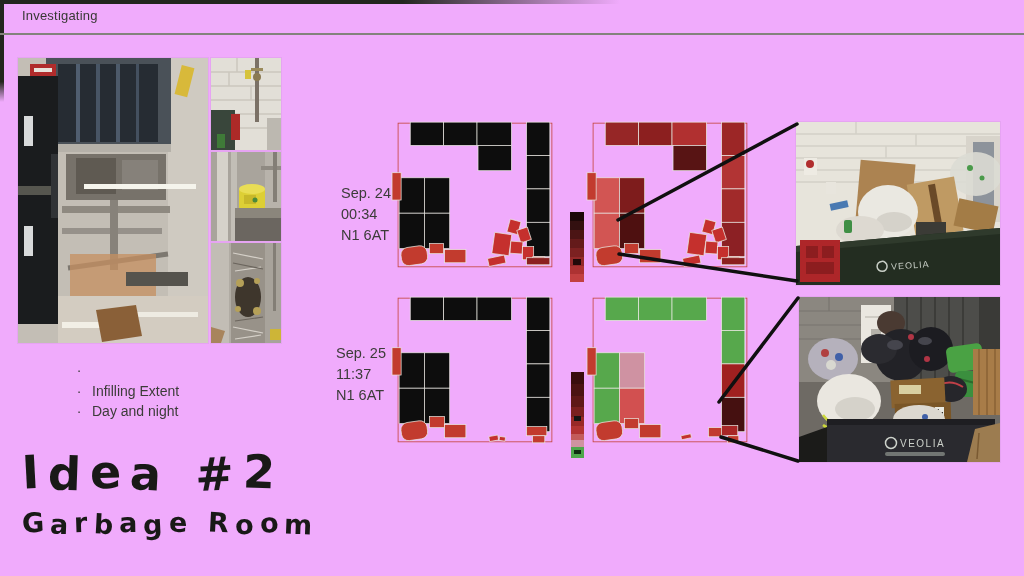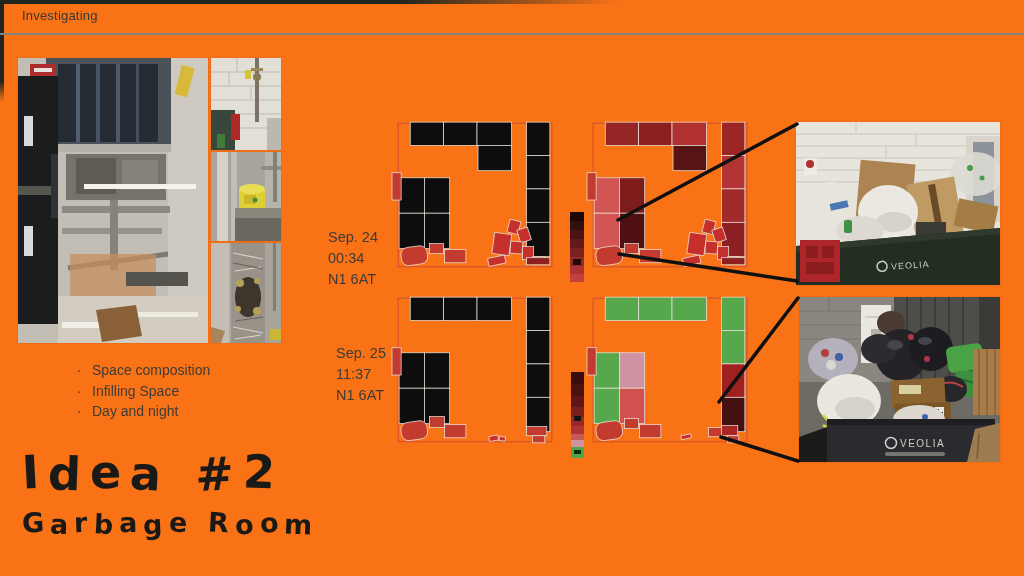--- a/index.html
+++ b/index.html
@@ -1,31 +1,31 @@
 <!DOCTYPE html>
 <html><head>
 <meta charset="utf-8">
 <style>
   html,body{margin:0;padding:0;background:#555;}
-  #slide{position:relative;width:1024px;height:576px;background:#f97316;overflow:hidden;
+  #slide{position:relative;width:1024px;height:576px;background:#f0abfc;overflow:hidden;
          font-family:"Liberation Sans",sans-serif;color:#3a3a36;}
   .abs{position:absolute;}
   #edge-top{left:0;top:0;width:620px;height:4px;background:linear-gradient(to right,#23261f 65%,rgba(35,38,31,0));}
   #edge-left{left:0;top:0;width:4px;height:102px;background:linear-gradient(to bottom,#23261f 80%,rgba(35,38,31,0));}
   #header-title{left:22px;top:8px;font-size:13px;letter-spacing:.2px;color:#383834;}
   #header-rule{left:0;top:33px;width:1024px;height:2px;background:#83837c;}
   .photo{box-shadow:0 0 0 1px rgba(0,0,0,.04);}
   #caption{left:62px;top:360px;width:230px;font-size:14px;line-height:20.5px;color:#3c3c39;}
   .bullet-row{display:flex;gap:8px;padding-left:12px;}
   .bullet-dot{width:10px;text-align:center;}
   .hand{font-family:"DejaVu Sans",sans-serif;font-weight:bold;color:#191917;white-space:pre;}
   #idea-title{left:22px;top:446px;font-size:46px;letter-spacing:9px;}
   #idea-subtitle{left:22px;top:508px;font-size:27px;letter-spacing:6px;}
   .row-label{width:90px;font-size:14.5px;line-height:21px;color:#3c3c39;}
-  #row-label-1{left:328px;top:183px;margin-top:44px;}
+  #row-label-1{left:341px;top:183px;}
   #row-label-2{left:336px;top:343px;}
   svg{display:block;}
   #callouts{left:0;top:0;pointer-events:none;}
 </style>
 </head>
 <body>
 
 <div id="slide">
 
   <div class="abs" id="edge-top"></div>
@@ -126,25 +126,24 @@
       <circle cx="46" cy="68" r="4" fill="#b5a058"></circle>
     <rect x="54" y="0" width="16" height="100" fill="#a8a39b"></rect>
     <rect x="62" y="0" width="3" height="68" fill="#837e76"></rect>
     <rect x="59" y="86" width="11" height="11" fill="#cdb537"></rect>
     <polygon points="0,84 14,88 10,100 0,100" fill="#a8845c"></polygon>
   </svg>
 
   <div class="abs" id="caption">
     <div class="bullet-row">
       <span class="bullet-dot">·</span>
-      <span>Space composition</span>
     </div>
     <div class="bullet-row">
       <span class="bullet-dot">·</span>
-      <span>Infilling Space</span>
+      <span>Infilling Extent</span>
     </div>
     <div class="bullet-row">
       <span class="bullet-dot">·</span>
       <span>Day and night</span>
     </div>
   </div>
 
   <div class="abs hand" id="idea-title"><span style="display: inline-block; transform: rotate(-3deg) translateY(-1px);">I</span><span style="display: inline-block; transform: rotate(2deg) translateY(1px);">d</span><span style="display: inline-block; transform: rotate(-2deg) translateY(-1px);">e</span><span style="display: inline-block; transform: rotate(3deg) translateY(1px);">a</span><span style="display: inline-block; transform: rotate(-1deg) translateY(-1px);">&nbsp;</span><span style="display: inline-block; transform: rotate(-3deg) translateY(1px);">#</span><span style="display: inline-block; transform: rotate(2deg) translateY(-1px);">2</span></div>
   <div class="abs hand" id="idea-subtitle"><span style="display: inline-block; transform: rotate(-3deg) translateY(-1px);">G</span><span style="display: inline-block; transform: rotate(2deg) translateY(1px);">a</span><span style="display: inline-block; transform: rotate(-2deg) translateY(-1px);">r</span><span style="display: inline-block; transform: rotate(3deg) translateY(1px);">b</span><span style="display: inline-block; transform: rotate(-1deg) translateY(-1px);">a</span><span style="display: inline-block; transform: rotate(-3deg) translateY(1px);">g</span><span style="display: inline-block; transform: rotate(2deg) translateY(-1px);">e</span><span style="display: inline-block; transform: rotate(-2deg) translateY(1px);">&nbsp;</span><span style="display: inline-block; transform: rotate(3deg) translateY(-1px);">R</span><span style="display: inline-block; transform: rotate(-1deg) translateY(1px);">o</span><span style="display: inline-block; transform: rotate(-3deg) translateY(-1px);">o</span><span style="display: inline-block; transform: rotate(2deg) translateY(1px);">m</span></div>
 

